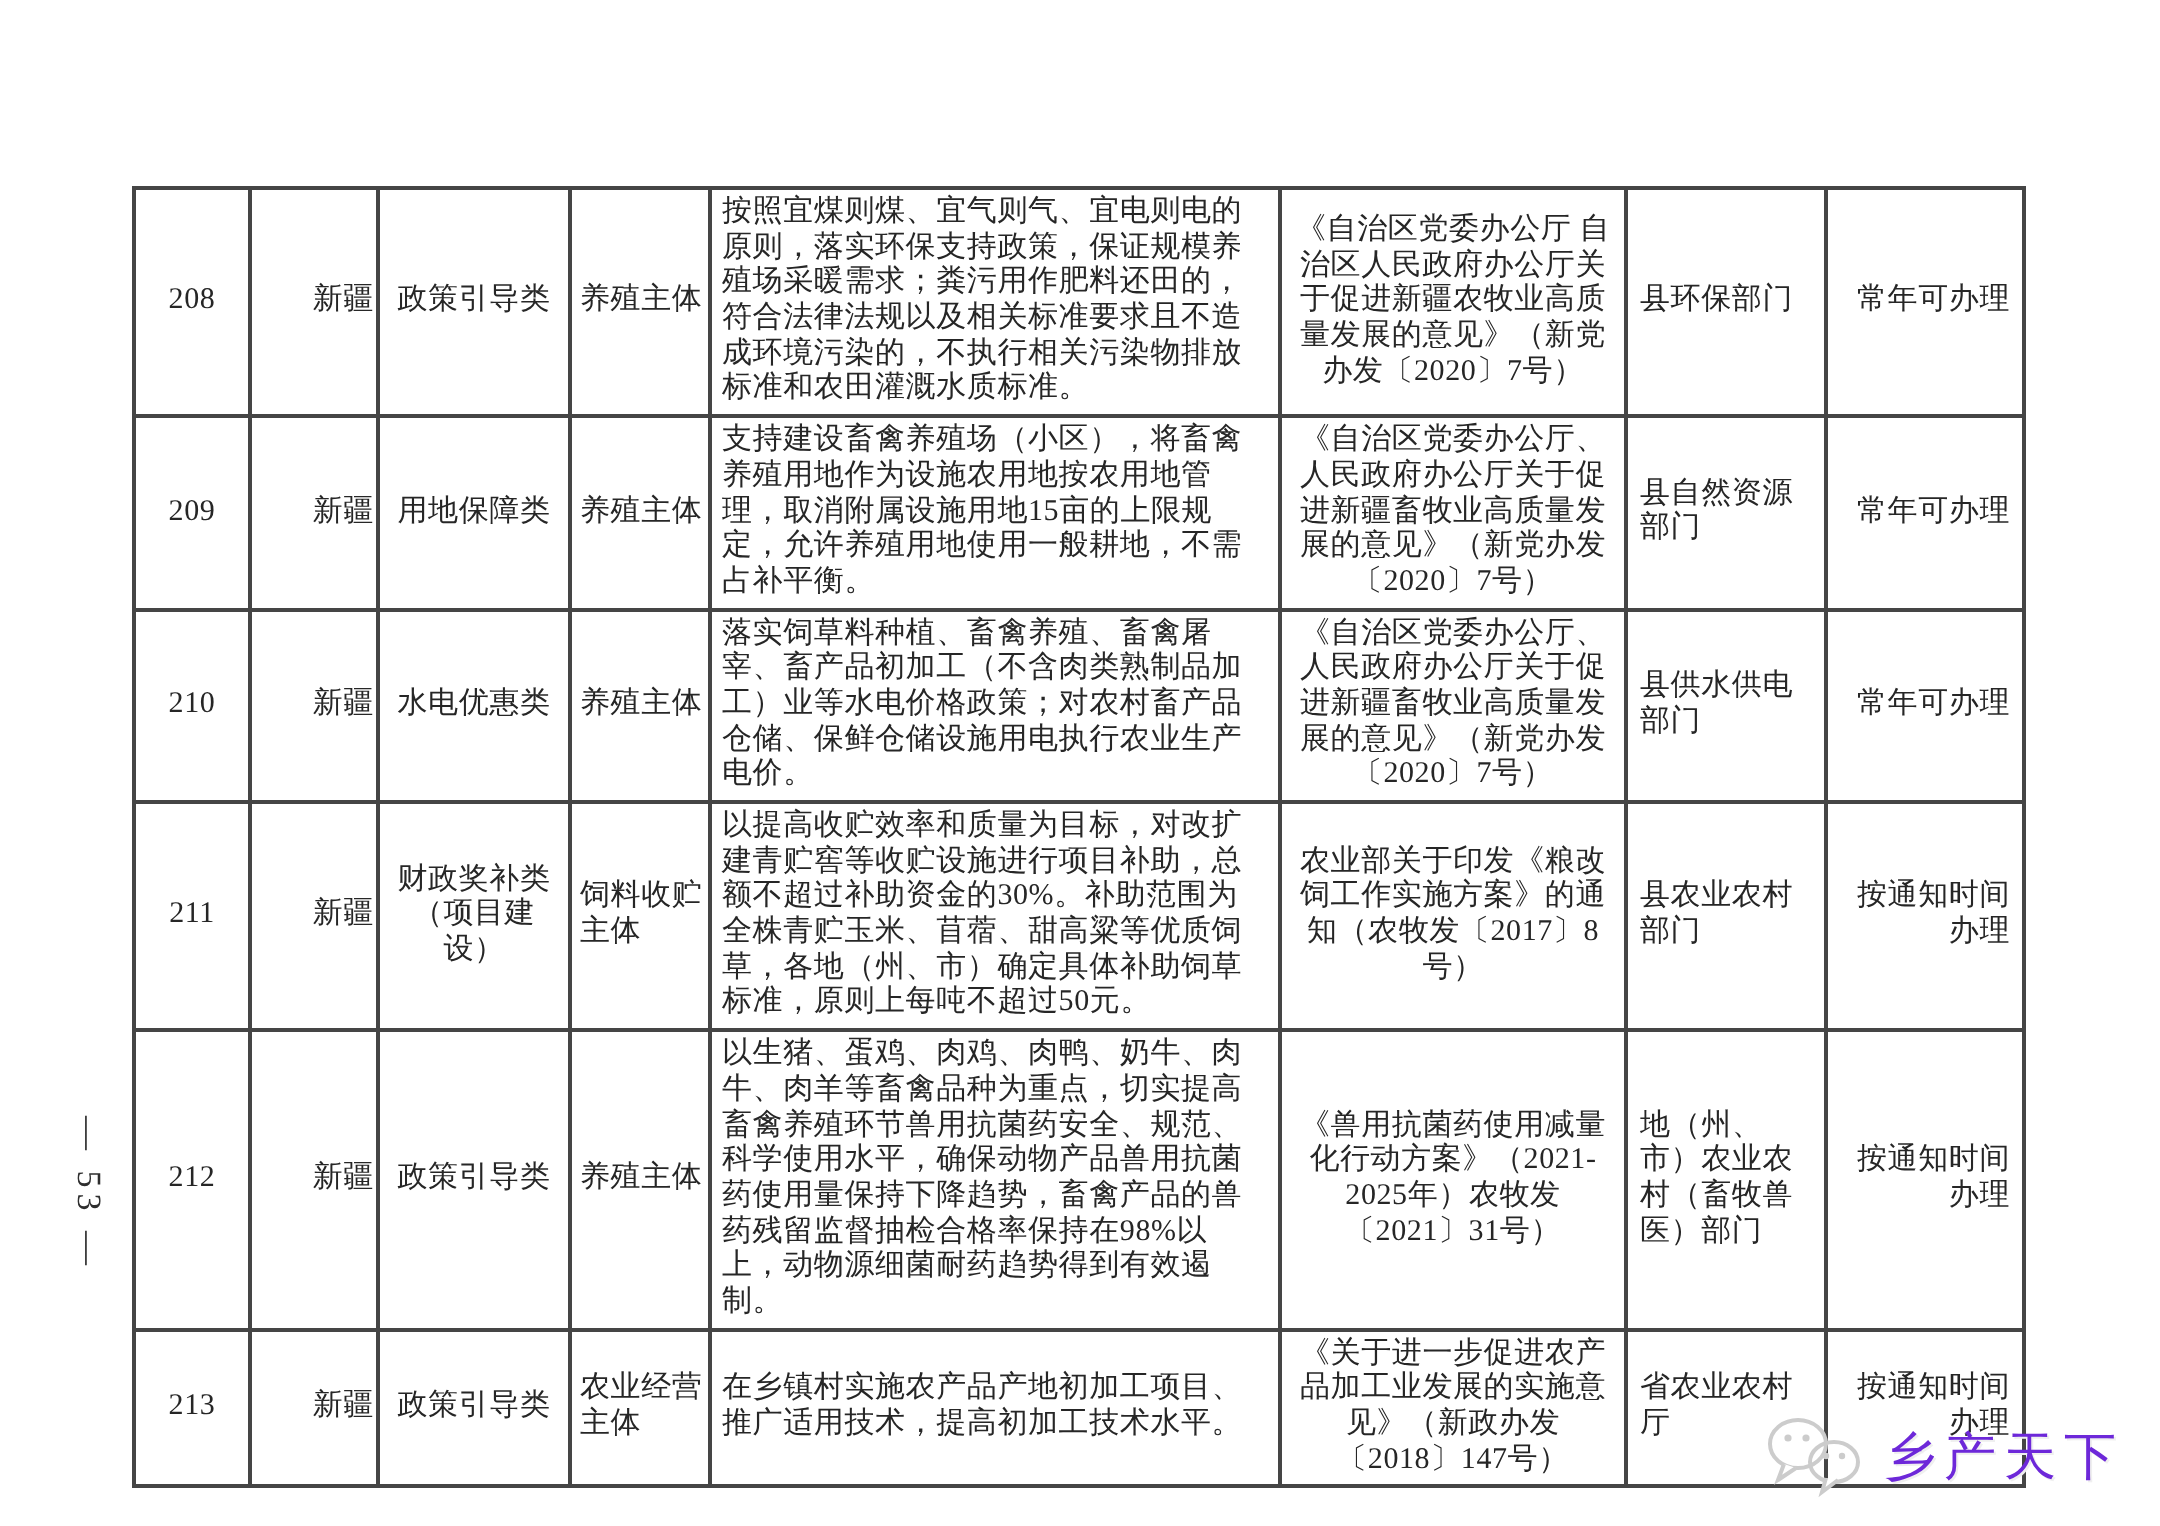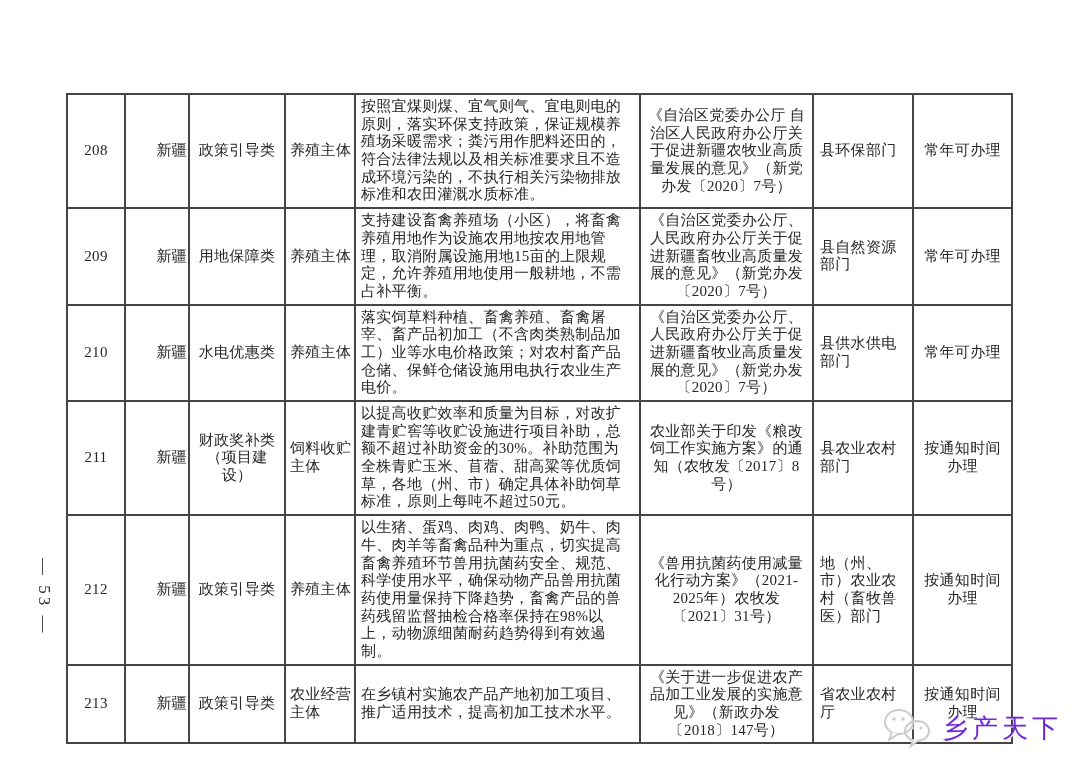--- a/index.html
+++ b/index.html
@@ -43,21 +43,21 @@
     overflow: hidden;
     letter-spacing: 0.3px;
   }
   td.c-serial   { text-align: center; font-size: 16px; margin-left: 40px; }
   td.c-region   { text-align: right; letter-spacing: 1px; }
   td.c-category { text-align: center; padding: 2px 3px; letter-spacing: 0.5px; margin-top: 44px; }
   td.c-subject  { text-align: left; padding: 2px 2px 2px 4px; }
   td.c-content  { text-align: left; padding: 3px 5px; margin-left: 27px; }
   td.c-basis    { text-align: center; padding: 3px 5px; }
   td.c-dept     { text-align: left; padding: 3px 6px; }
-  td.c-sched    { text-align: center; padding: 3px 6px; margin-top: 28px; }
+  td.c-sched    { text-align: right; padding: 3px 6px; margin-top: 28px; }
   tr.r0 { height: 108px; }
   tr.r1 { height: 84px; }
   tr.r2 { height: 76px; }
   tr.r3 { height: 108px; }
   tr.r4 { height: 116px; }
   tr.r5 { height: 62px; }
   .watermark {
     position: absolute;
     right: 18px;
     bottom: 14px;

